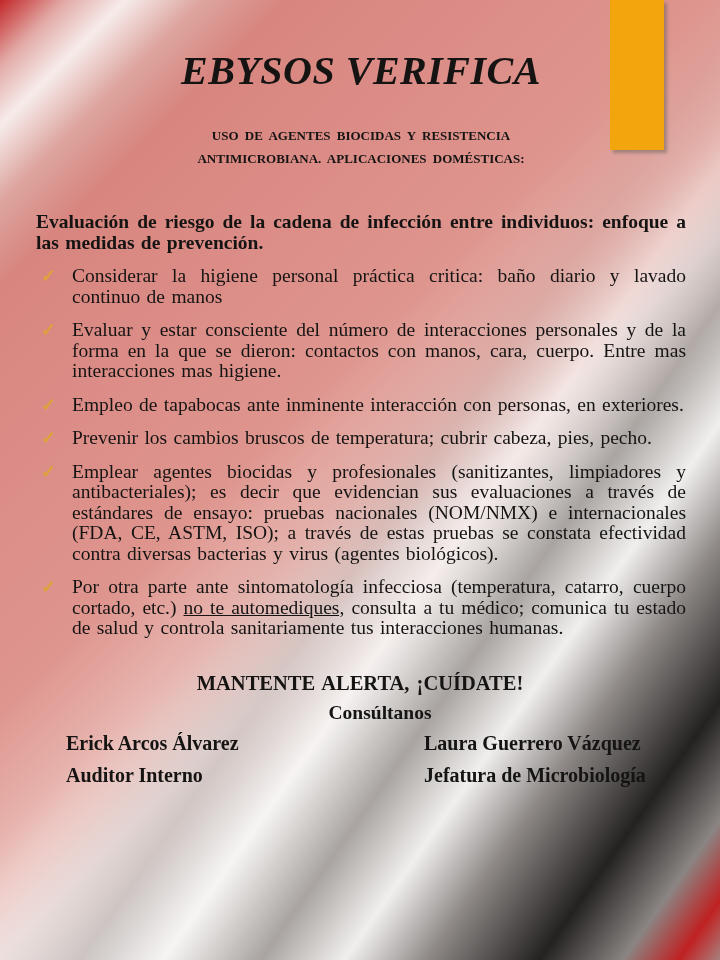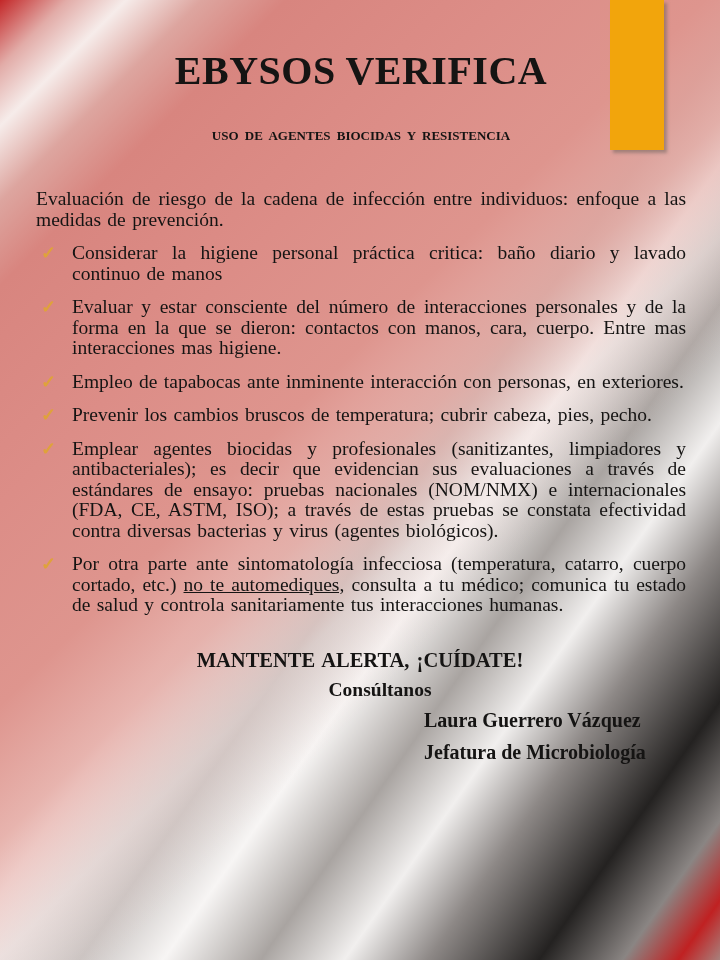--- a/index.html
+++ b/index.html
@@ -54,35 +54,37 @@
     background: #F2A50C;
     box-shadow: 3px 3px 3px rgba(105, 95, 90, 0.5);
   }
   .title {
     margin: 48px 34px 0 36px;
     text-align: center;
     font-size: 40px;
     line-height: 46px;
     font-weight: bold;
     letter-spacing: 0.5px;
+    font-style: italic;
   }
   .subtitle {
     margin: 30px 34px 0 36px;
     text-align: center;
     font-size: 13px;
     line-height: 23px;
     font-weight: bold;
     word-spacing: 3px;
   }
   .intro {
     margin: 42px 34px 0 36px;
     font-size: 19.5px;
     line-height: 20.5px;
     text-align: justify;
     word-spacing: 1.5px;
+    font-weight: bold;
   }
   .bullets {
     list-style: none;
     margin: 13px 34px 0 36px;
     padding: 0;
   }
   .bullets li {
     position: relative;
     padding-left: 36px;
     margin-bottom: 13px;
@@ -133,21 +135,21 @@
 </style>
 </head>
 <body>
 
 <div class="slide">
 
   <div class="accent-bar"></div>
 
   <h1 class="title">EBYSOS VERIFICA</h1>
 
-  <h2 class="subtitle"><span>USO DE AGENTES BIOCIDAS Y RESISTENCIA</span><br></h2>
+  <h2 class="subtitle"><span>USO DE AGENTES BIOCIDAS Y RESISTENCIA</span><br><span>ANTIMICROBIANA. APLICACIONES DOMÉSTICAS:</span></h2>
 
   <p class="intro">Evaluación de riesgo de la cadena de infección entre individuos: enfoque a las medidas de prevención.</p>
 
   <ul class="bullets">
     <li>
       <span class="check">✓</span>
       <span>Considerar la higiene personal práctica critica: baño diario y lavado continuo de manos</span>
     </li>
     <li>
       <span class="check">✓</span>
@@ -168,19 +170,23 @@
     <li>
       <span class="check">✓</span>
       <span><span>Por otra parte ante sintomatología infecciosa (temperatura, catarro, cuerpo cortado, etc.) </span><span class="u">no te automediques,</span><span> consulta a tu médico; comunica tu estado de salud y controla sanitariamente tus interacciones humanas.</span></span>
     </li>
   </ul>
 
   <p class="closing">MANTENTE ALERTA, ¡CUÍDATE!</p>
   <p class="consult">Consúltanos</p>
 
   <div class="contacts">
+    <div class="contact left">
+      <div class="cname">Erick Arcos Álvarez</div>
+      <div class="crole">Auditor Interno</div>
+    </div>
     <div class="contact right">
       <div class="cname">Laura Guerrero Vázquez</div>
       <div class="crole">Jefatura de Microbiología</div>
     </div>
   </div>
 
 </div>
 
 </body></html>

